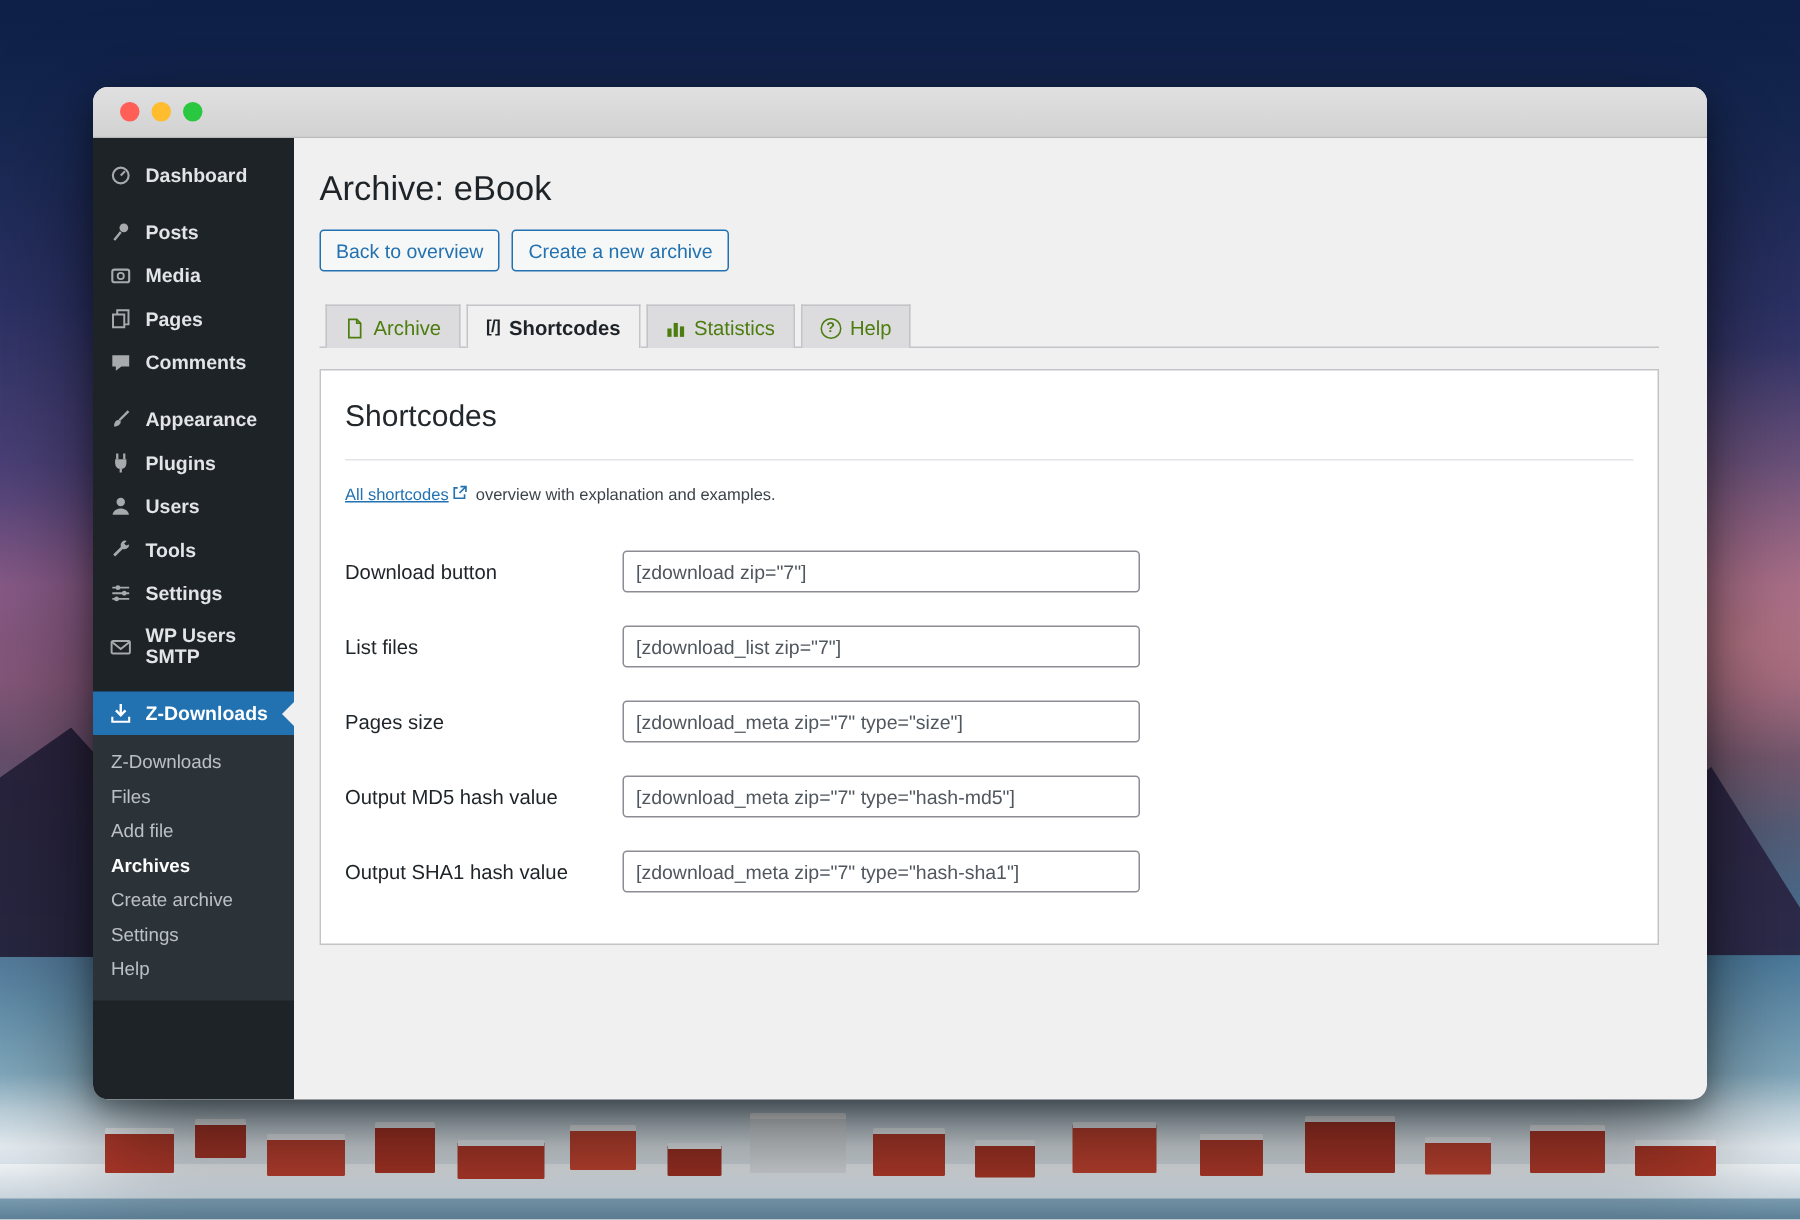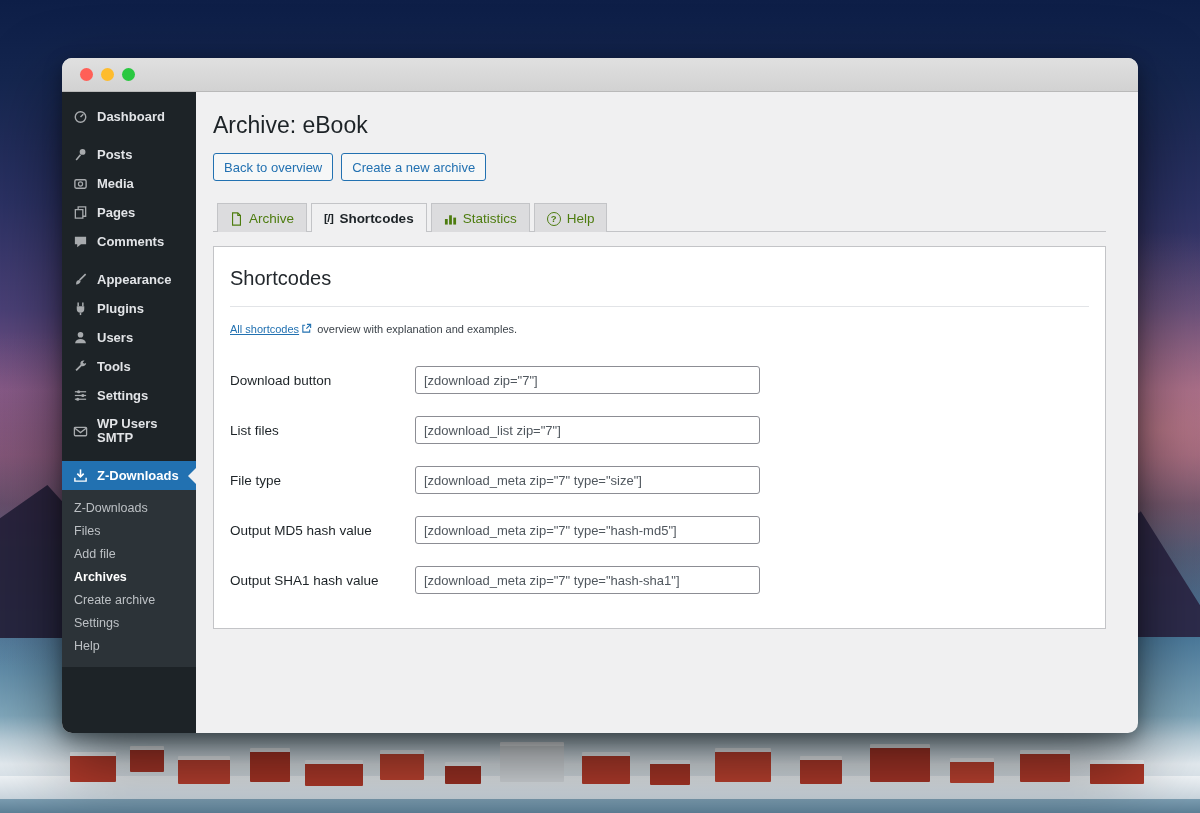--- a/index.html
+++ b/index.html
@@ -382,21 +382,21 @@
 
         <div class="field-row">
           <span class="field-label">Download button</span>
           <input class="code-input" type="text" readonly="" value="[zdownload zip=&quot;7&quot;]" style="">
         </div>
         <div class="field-row">
           <span class="field-label">List files</span>
           <input class="code-input" type="text" readonly="" value="[zdownload_list zip=&quot;7&quot;]" style="">
         </div>
         <div class="field-row">
-          <span class="field-label">File type</span>
+          <span class="field-label">Pages size</span>
           <input class="code-input" type="text" readonly="" value="[zdownload_meta zip=&quot;7&quot; type=&quot;size&quot;]" style="">
         </div>
         <div class="field-row">
           <span class="field-label">Output MD5 hash value</span>
           <input class="code-input" type="text" readonly="" value="[zdownload_meta zip=&quot;7&quot; type=&quot;hash-md5&quot;]" style="">
         </div>
         <div class="field-row">
           <span class="field-label">Output SHA1 hash value</span>
           <input class="code-input" type="text" readonly="" value="[zdownload_meta zip=&quot;7&quot; type=&quot;hash-sha1&quot;]" style="">
         </div>

